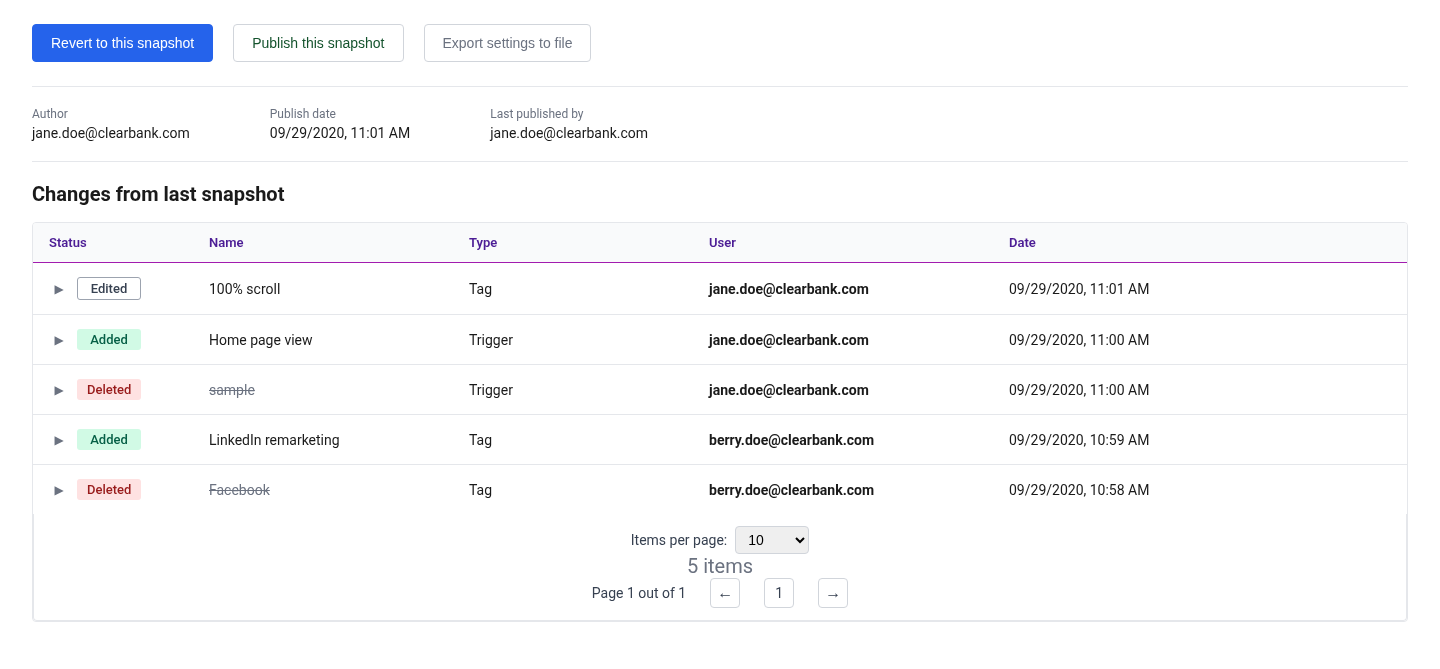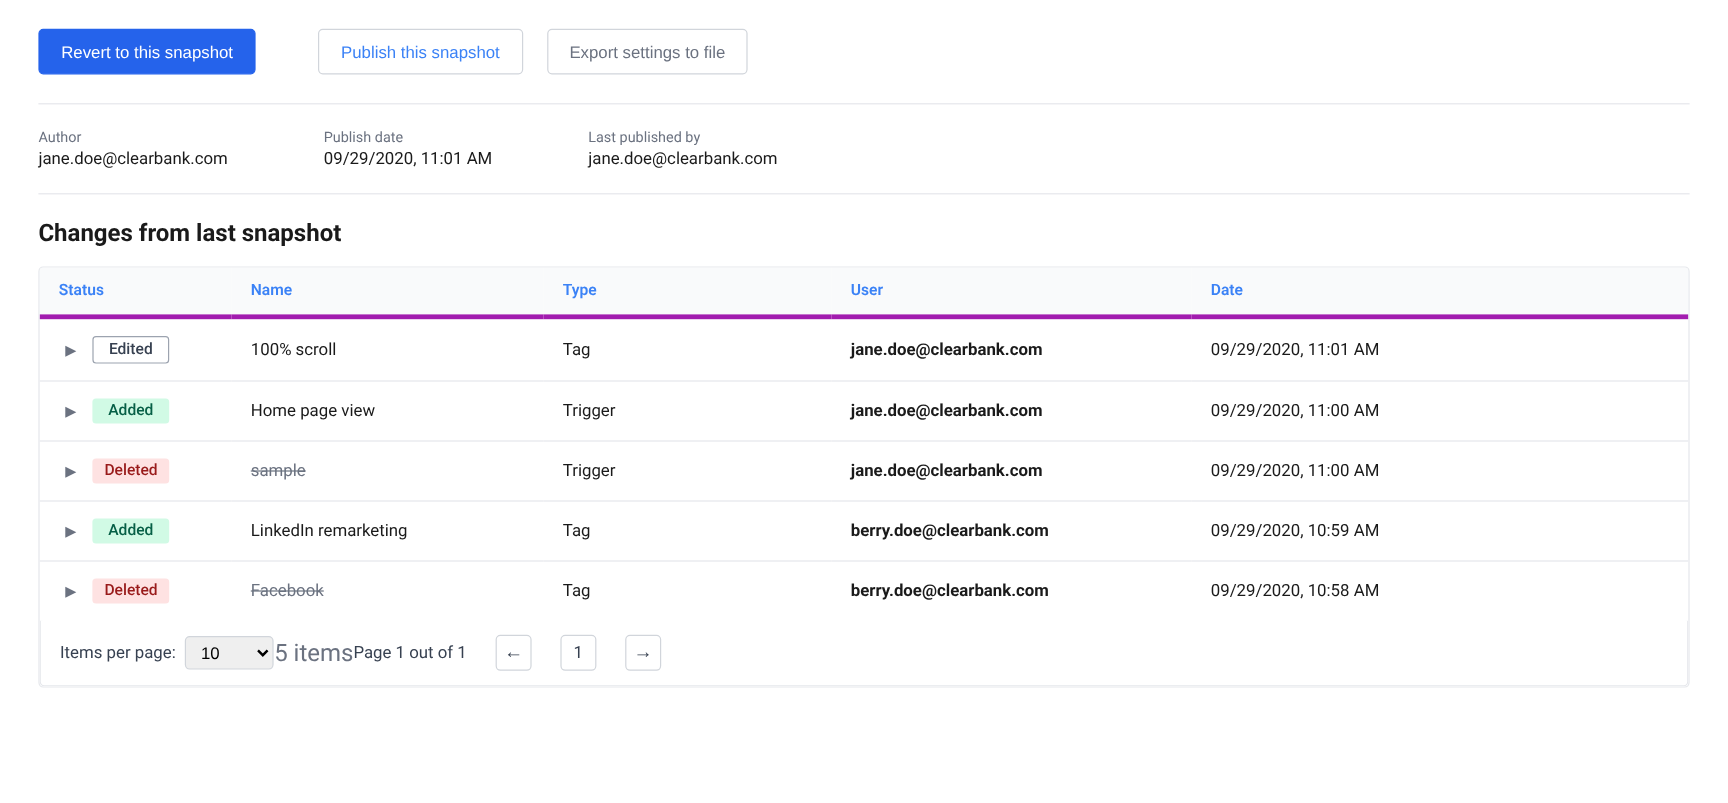--- a/index.html
+++ b/index.html
@@ -40,23 +40,22 @@
       background: #2563eb;
       color: #fff;
       border: 1px solid #2563eb;
     }
     .btn-secondary {
       background: #fff;
       color: #6b7280;
       border: 1px solid #d1d5db;
     }
     .btn-secondary:disabled, .btn-secondary[disabled] {
-      color: #3b82f6;
+      color: #14532d;
       cursor: default;
-      margin-left: 32px;
     }
     .divider {
       border: none;
       border-top: 1px solid #e5e7eb;
       margin: 0 0 20px 0;
     }
     .meta-section {
       display: flex;
       gap: 80px;
       margin-bottom: 20px;
@@ -86,22 +85,22 @@
       border-collapse: collapse;
     }
     thead tr {
       background: #f9fafb;
     }
     th {
       text-align: left;
       padding: 12px 16px;
       font-size: 13px;
       font-weight: 600;
-      color: #3b82f6;
-      border-bottom: 4px solid #a21caf;
+      color: #4c1d95;
+      border-bottom: 1px solid #a21caf;
     }
     td {
       padding: 0;
       border-bottom: 1px solid #e5e7eb;
     }
     tbody tr:last-child td {
       border-bottom: none;
     }
     .chevron {
       width: 20px;
@@ -150,26 +149,27 @@
     }
     .col-user {
       width: 300px;
     }
     .col-date {
       flex: 1;
     }
     .footer {
       display: flex;
       align-items: center;
-      justify-content: flex-start;
+      justify-content: flex-end;
       padding: 12px 16px;
       border: 1px solid #e5e7eb;
       border-top: none;
       background: #fff;
       border-radius: 0 0 4px 4px;
+      flex-direction: column;
     }
     .items-per-page {
       display: flex;
       align-items: center;
       gap: 8px;
       font-size: 14px;
       color: #374151;
     }
     .items-per-page select {
       padding: 4px 20px 4px 8px;

